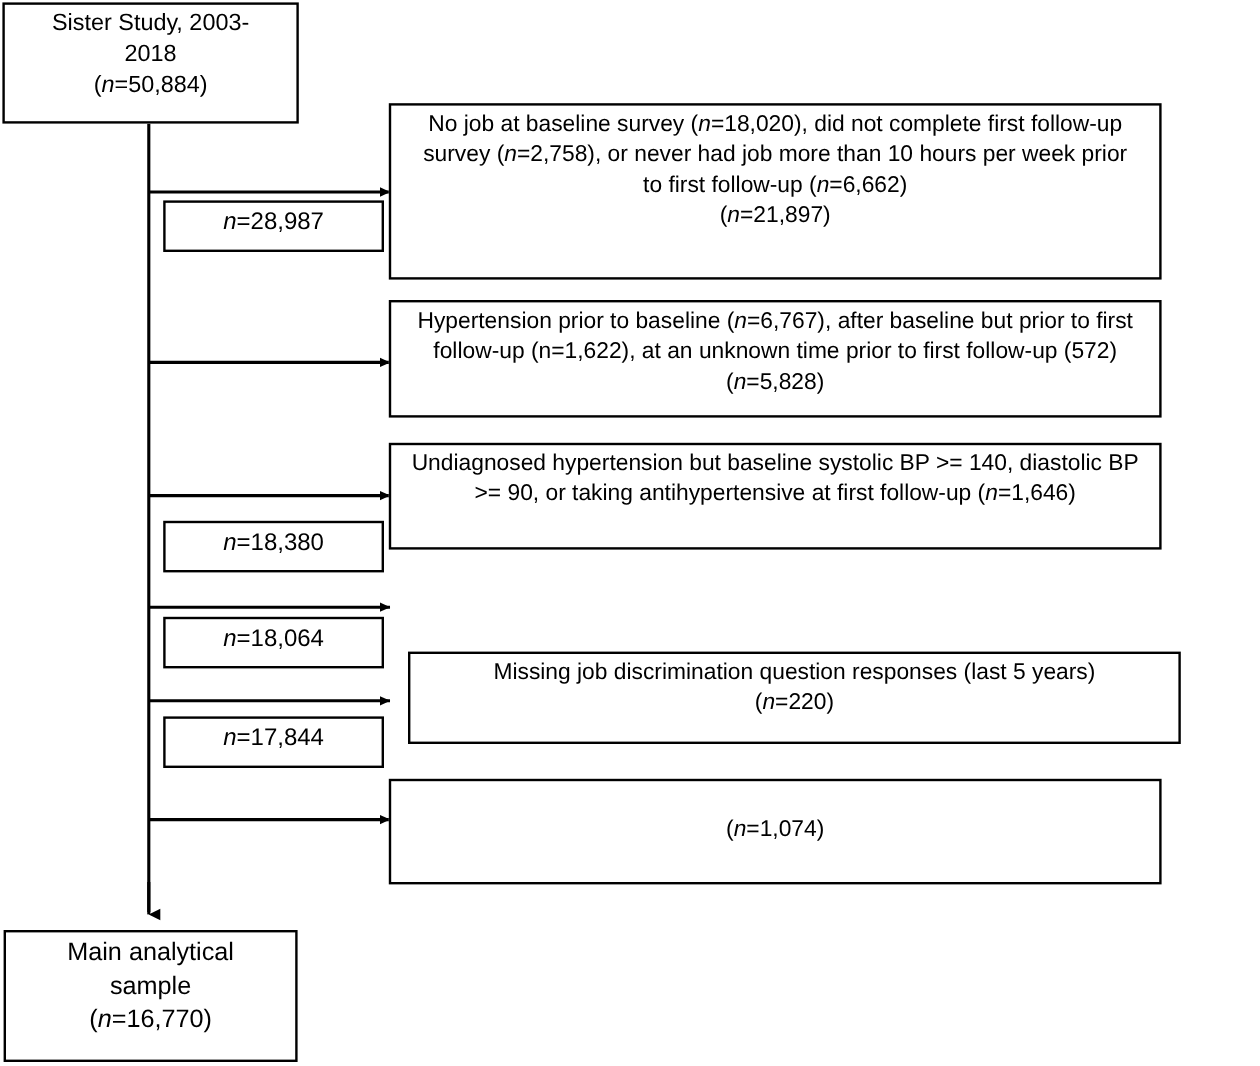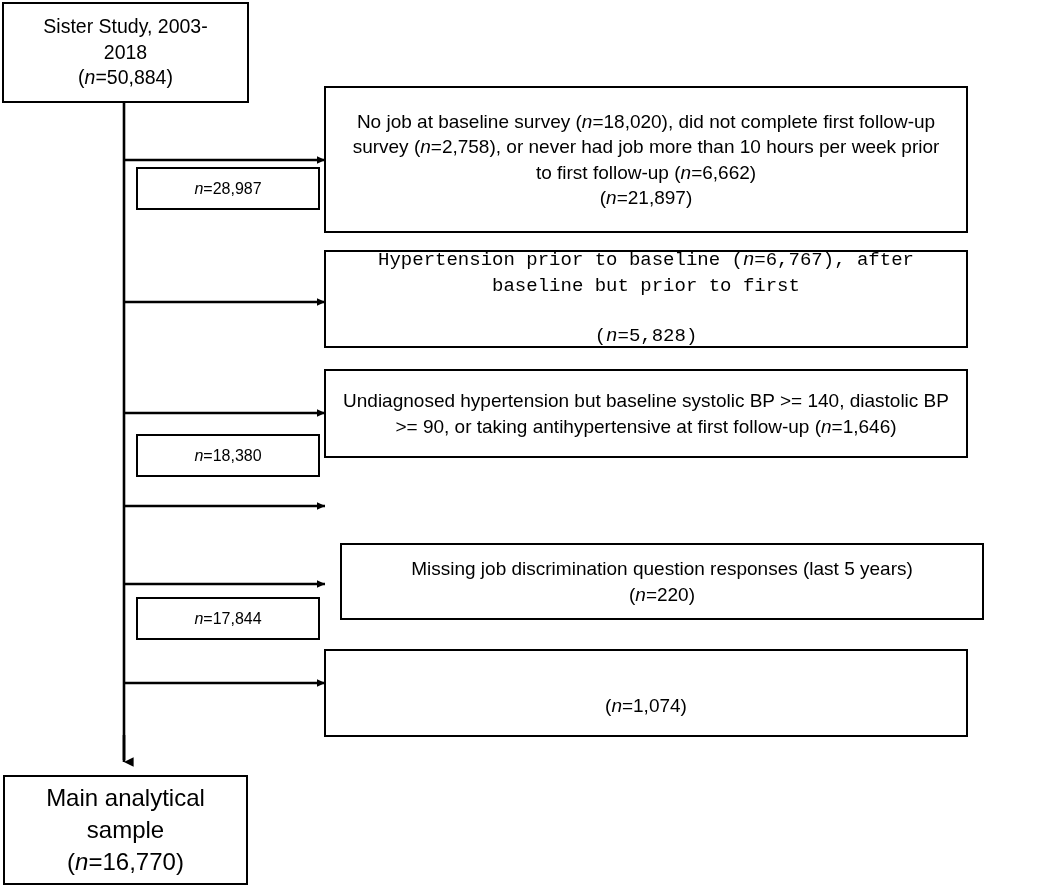--- a/index.html
+++ b/index.html
@@ -18,59 +18,58 @@
     height: 888px;
     background: #ffffff;
     overflow: hidden;
   }
   .node {
     position: absolute;
     box-sizing: border-box;
     border: 2.5px solid #000000;
     background: #ffffff;
     display: flex;
-    align-items: center;
     justify-content: center;
     text-align: center;
     line-height: 1.33;
     padding: 3px 10px;
   }
   .node-text {
     display: block;
     width: 100%;
   }
   .box-start {
     left: 2px;  top: 2px;  width: 247px;  height: 101px;
     font-size: 19.5px;
   }
   .box-final {
     left: 3px;  top: 775px;  width: 245px;  height: 110px;
-    font-size: 24px;
+    font-size: 21px;
   }
   .counter {
     border-width: 2.5px;
-    font-size: 16px;
+    font-size: 20px;
     font-style: normal;
     left: 136px;
     width: 184px;
     height: 43px;
   }
   .c1 { top: 167px; }
   .c2 { top: 319px; }
   .c3 { top: 434px; }
   .c4 { top: 514px; }
   .c5 { top: 597px; }
 
   .excl {
     left: 324px;
     width: 644px;
     font-size: 19px;
   }
   .e1 { top: 86px;  height: 147px; }
-  .e2 { top: 250px; height: 98px; font-family: Liberation Mono, monospace;  }
+  .e2 { top: 250px; height: 98px;  }
   .e3 { top: 369px; height: 89px;  }
   .e4 { top: 481px; height: 48px;  }
   .e5 { top: 543px; height: 77px; margin-left: 16px;  }
   .e6 { top: 649px; height: 88px;  }
 
   
   #connectors {
     position: absolute;
     left: 0; top: 0;
     width: 1050px;
@@ -113,29 +112,32 @@
       <span>(</span><span class="ital">n</span><span>=50,884)</span>
     </span>
   </div>
 
   <div class="node counter c1">
     <span class="node-text"><span class="ital">n</span><span>=28,987</span></span>
   </div>
   <div class="node counter c3">
     <span class="node-text"><span class="ital">n</span><span>=18,380</span></span>
   </div>
+  <div class="node counter c4">
+    <span class="node-text"><span class="ital">n</span><span>=18,064</span></span>
+  </div>
   <div class="node counter c5">
     <span class="node-text"><span class="ital">n</span><span>=17,844</span></span>
   </div>
 
   <div class="node excl e1">
     <span class="node-text"><span>No job at baseline survey (</span><span class="ital">n</span><span>=18,020), did not complete first follow-up</span><br><span>survey (</span><span class="ital">n</span><span>=2,758), or never had job more than 10 hours per week prior</span><br><span>to first follow-up (</span><span class="ital">n</span><span>=6,662)</span><br><span>(</span><span class="ital">n</span><span>=21,897)</span></span>
   </div>
   <div class="node excl e2">
-    <span class="node-text"><span>Hypertension prior to baseline (</span><span class="ital">n</span><span>=6,767), after baseline but prior to first</span><br><br><span>(</span><span class="ital">n</span><span>=5,828)</span></span>
+    <span class="node-text"><span>Hypertension prior to baseline (</span><span class="ital">n</span><span>=6,767), after baseline but prior to first</span><br><span>follow-up (n=1,622), at an unknown time prior to first follow-up (572)</span><br><span>(</span><span class="ital">n</span><span>=5,828)</span></span>
   </div>
   <div class="node excl e3">
     <span class="node-text"><span>Undiagnosed hypertension but baseline systolic BP &gt;= 140, diastolic BP</span><br><span>&gt;= 90, or taking antihypertensive at first follow-up (</span><span class="ital">n</span><span>=1,646)</span></span>
   </div>
   <div class="node excl e5">
     <span class="node-text"><span>Missing job discrimination question responses (last 5 years)</span><br><span>(</span><span class="ital">n</span><span>=220)</span></span>
   </div>
   <div class="node excl e6">
     <span class="node-text"><br><span>(</span><span class="ital">n</span><span>=1,074)</span></span>
   </div>

